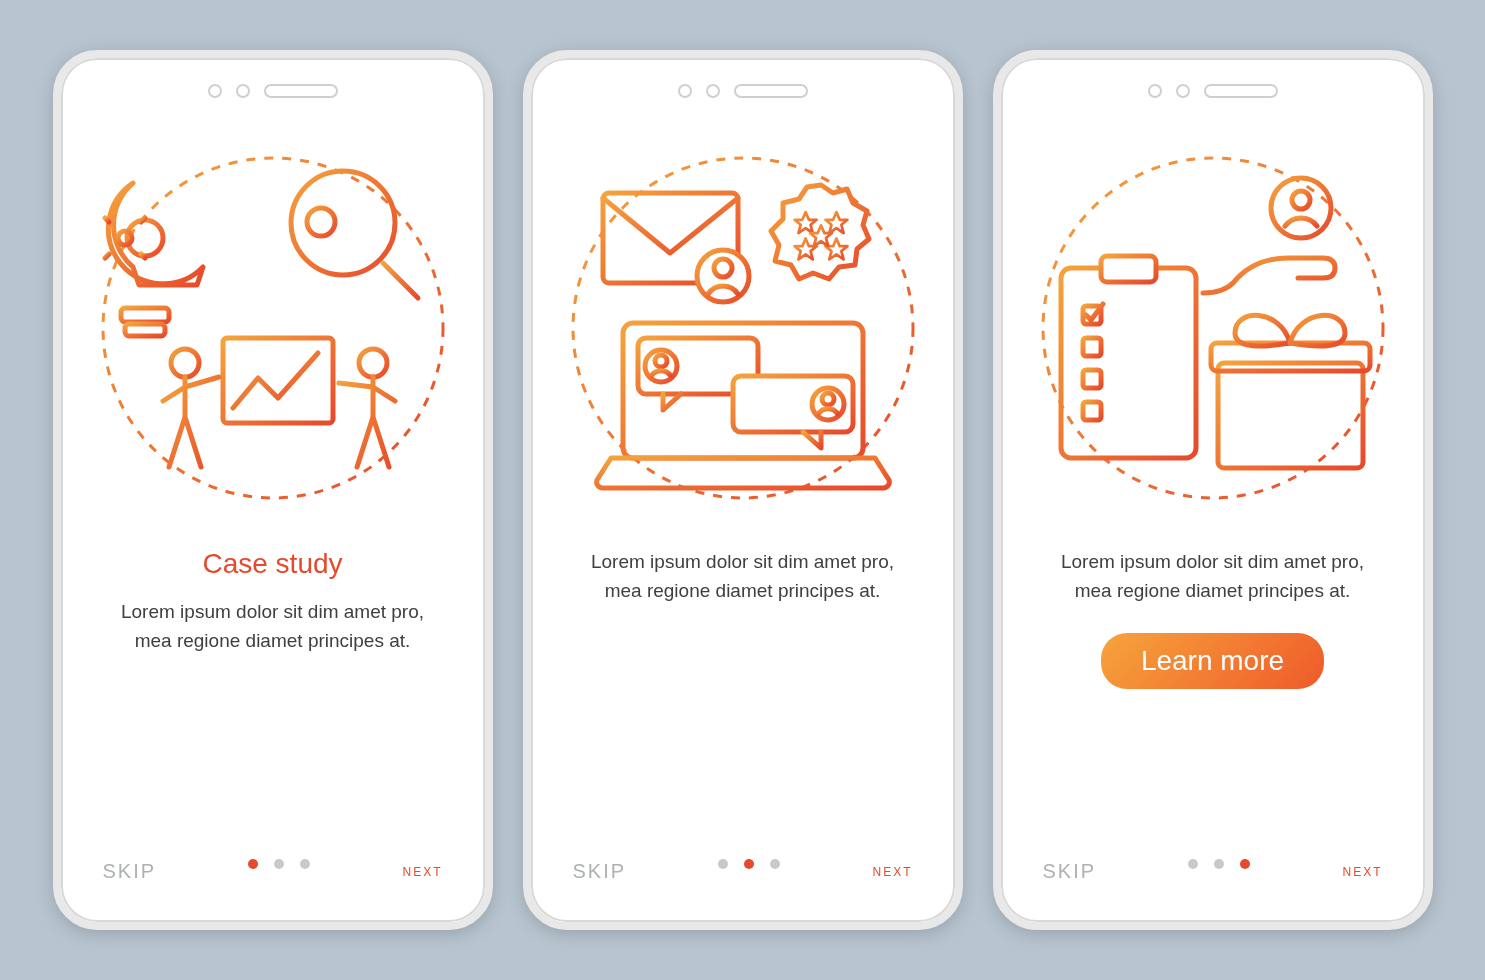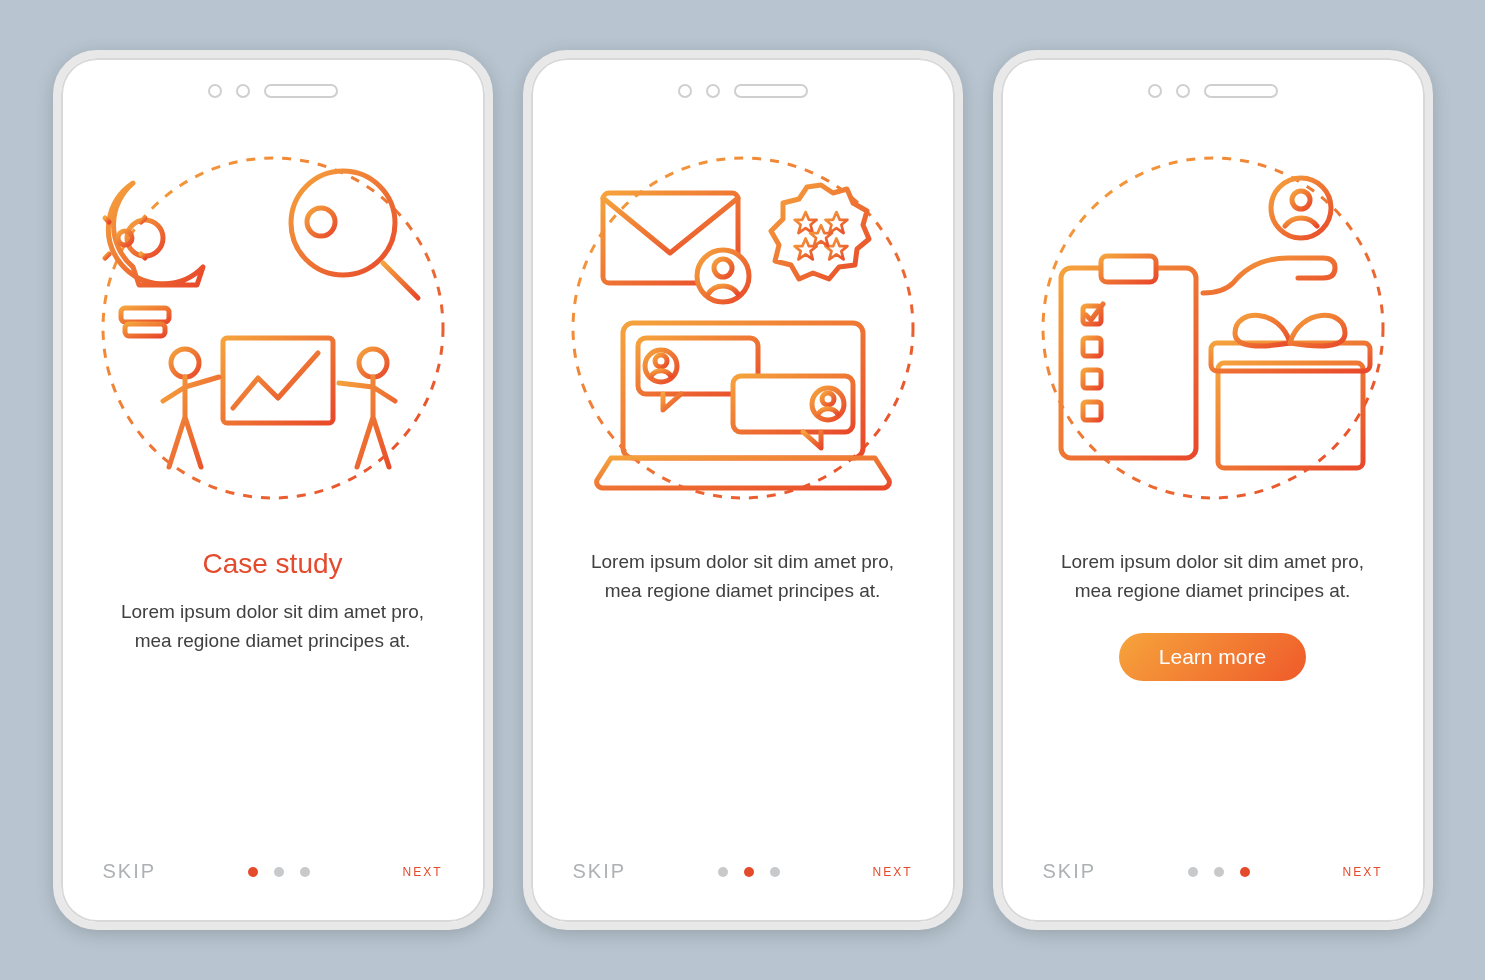--- a/index.html
+++ b/index.html
@@ -81,33 +81,32 @@
 
   .cta-row {
     display: flex;
     justify-content: center;
     margin-top: 28px;
     min-height: 48px;
   }
   .cta {
     background: linear-gradient(135deg,#f6a43c 0%,#ef5a2a 100%);
     color: #fff;
-    font-size: 21px;
+    font-size: 28px;
     border: none;
     padding: 12px 40px;
     border-radius: 26px;
     font-weight: 400;
     cursor: pointer;
   }
 
   .spacer { flex: 1; }
 
   .footer {
     display: flex;
-    align-items: center;
     justify-content: space-between;
     padding: 0 6px;
   }
   .skip {
     color: #aeb1b3;
     font-size: 20px;
     letter-spacing: 2px;
     background: none; border: none; cursor: pointer;
     font-weight: 500;
   }

